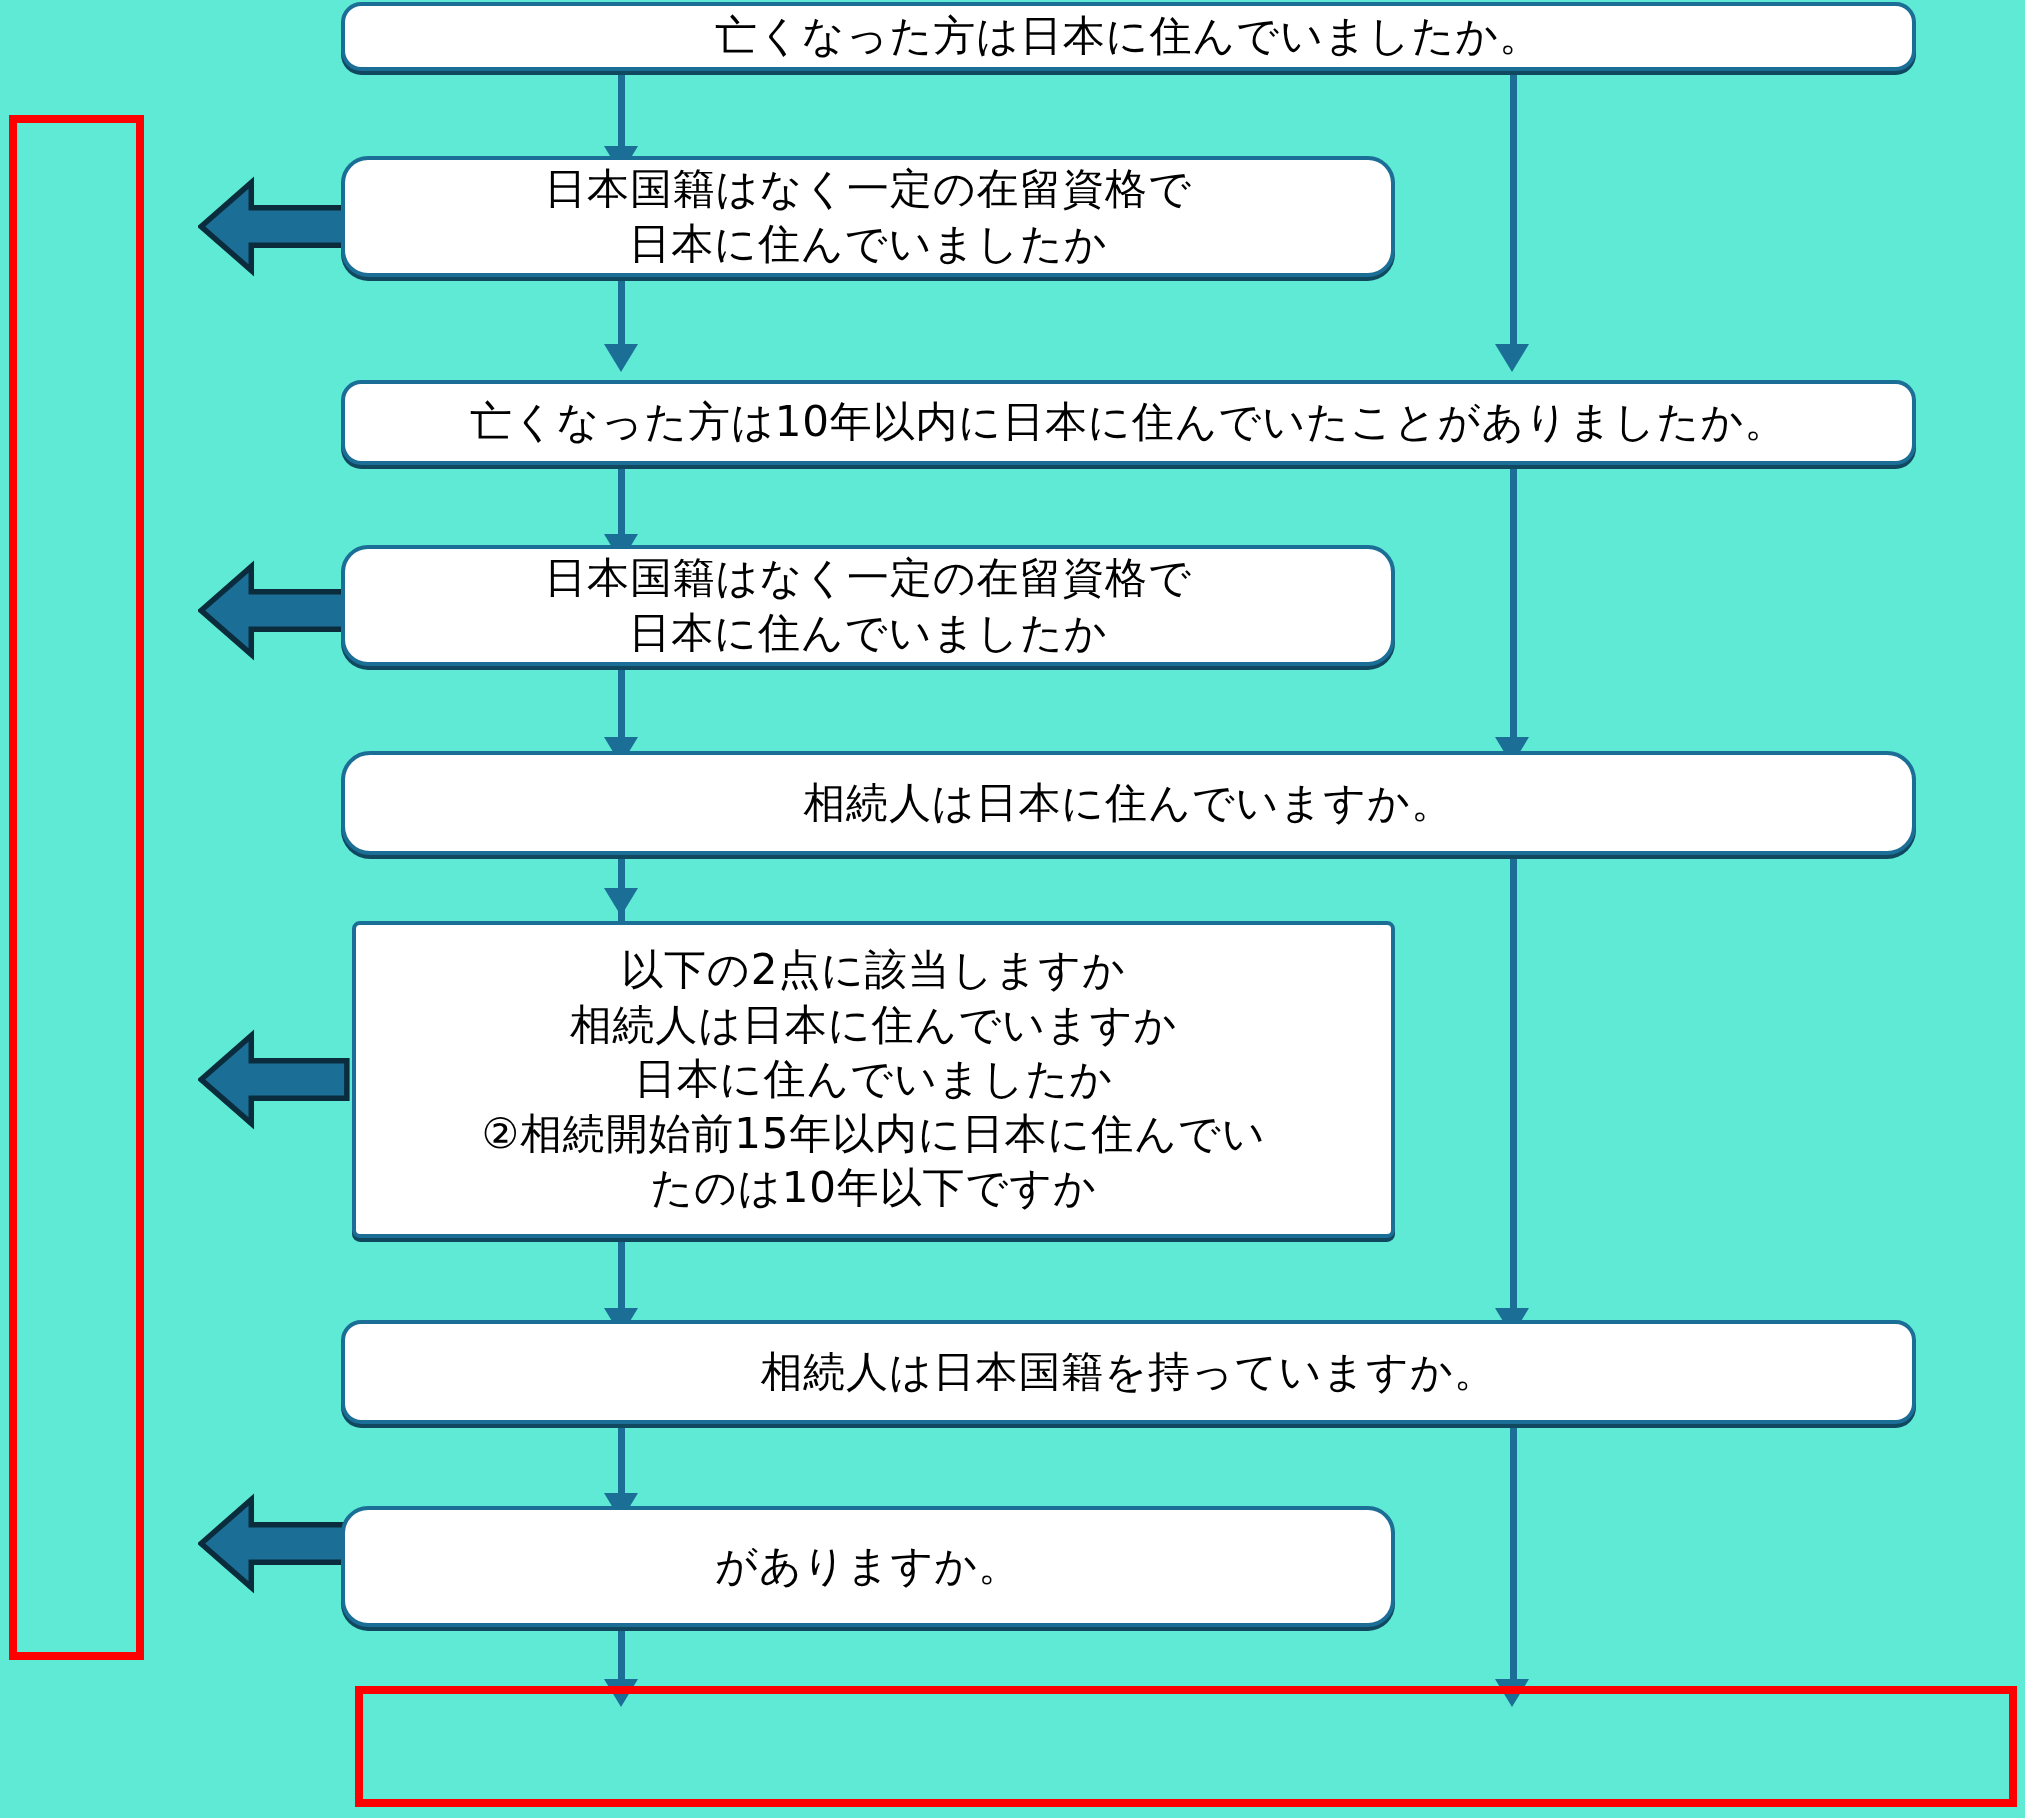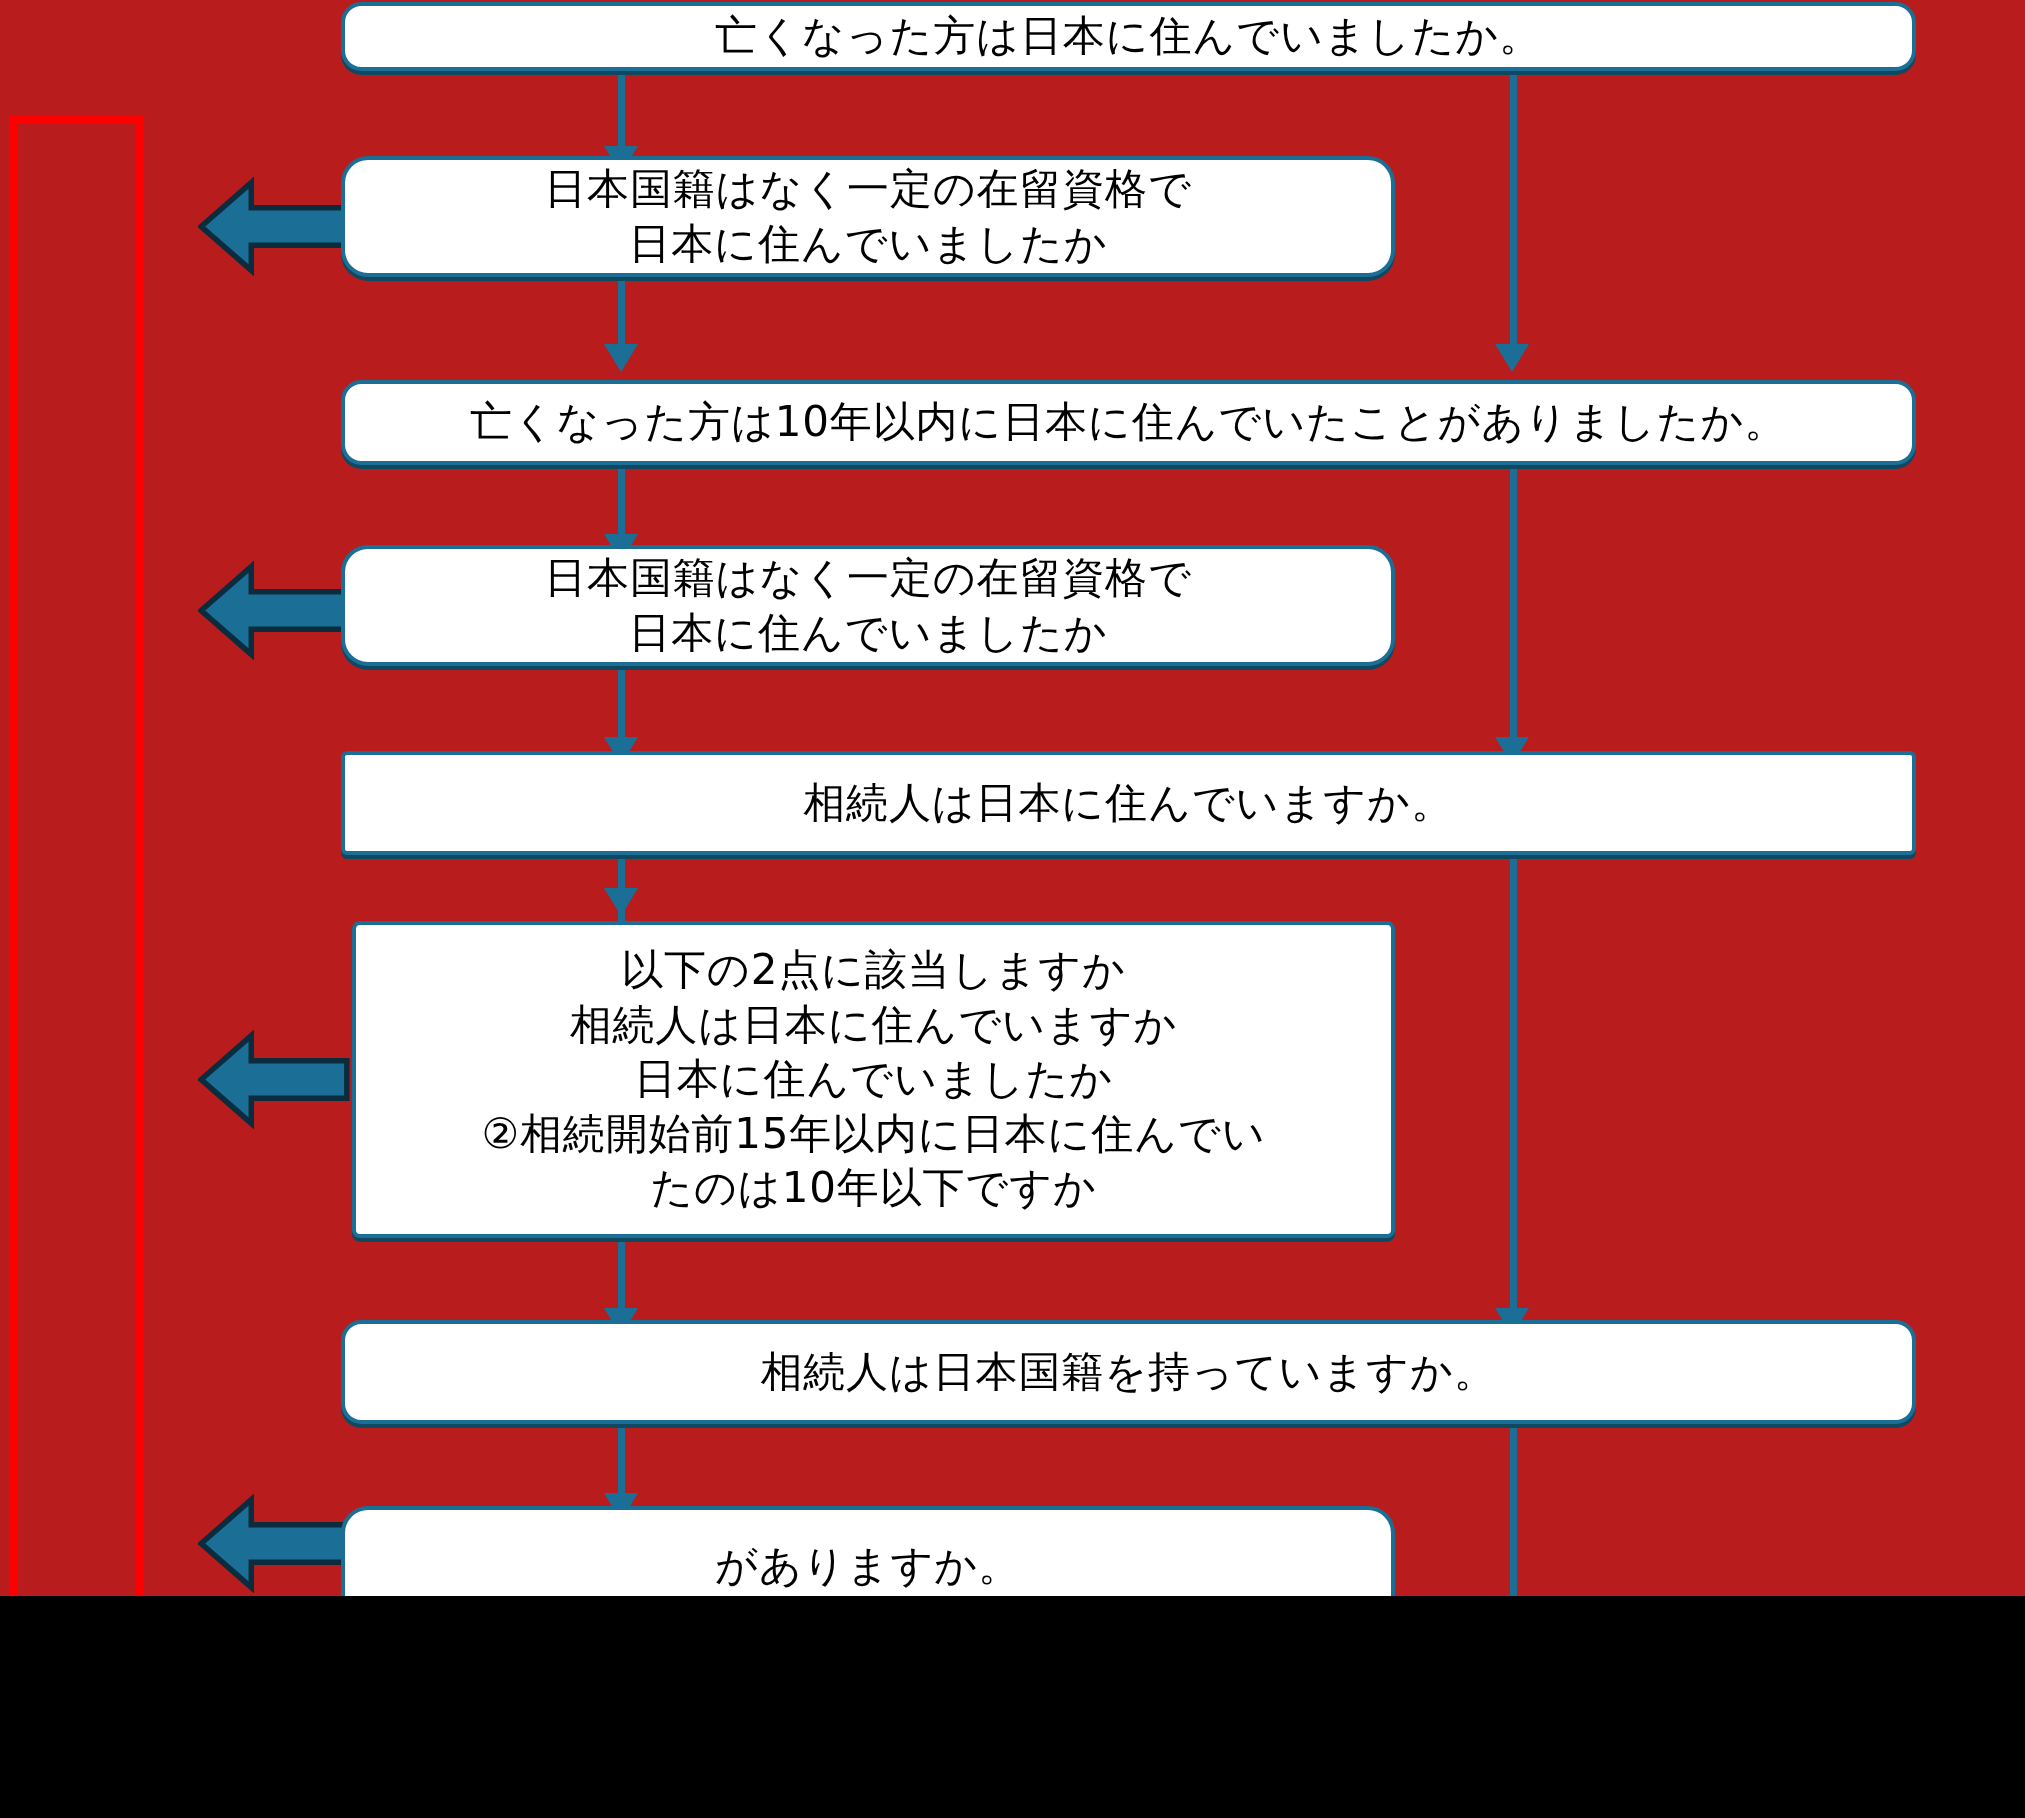--- a/index.html
+++ b/index.html
@@ -2,22 +2,22 @@
 <html style="font-size:12.6px"><head>
 <meta charset="utf-8">
 <style>
   html,body{margin:0;padding:0;background:#000;}
   body{
     font-family:"DejaVu Sans","Liberation Sans",sans-serif;
   }
   #stage{
     position:relative;
     width:2025px;
-    height:1596px;
-    background:#b91c1c;
+    height:1818px;
+    background:#5eead4;
     overflow:hidden;
   }
 
   
   .node{
     position:absolute;
     box-sizing:border-box;
     background:#ffffff;
     border:4.7px solid #1b6e96;
     border-radius:27px;
@@ -151,21 +151,21 @@
     </span>
   </div>
 
   <div class="node" style="left:341px; top:545px; width:1054px; height:121px;">
     <span class="txt">
       <span class="ln">日本国籍はなく一定の在留資格で</span>
       <span class="ln">日本に住んでいましたか</span>
     </span>
   </div>
 
-  <div class="node" style="left:341px; top:751px; width:1575px; height:104px; border-radius:6px;">
+  <div class="node" style="left:341px; top:751px; width:1575px; height:104px; border-radius:29px;">
     <span class="txt">
       <span class="ln">相続人は日本に住んでいますか。</span>
     </span>
   </div>
 
   <div class="node" style="left:352px; top:921px; width:1043px; height:317px; border-radius:8px;">
     <span class="txt">
       <span class="ln">以下の2点に該当しますか</span>
       <span class="ln">相続人は日本に住んでいますか</span>
       <span class="ln">日本に住んでいましたか</span>

